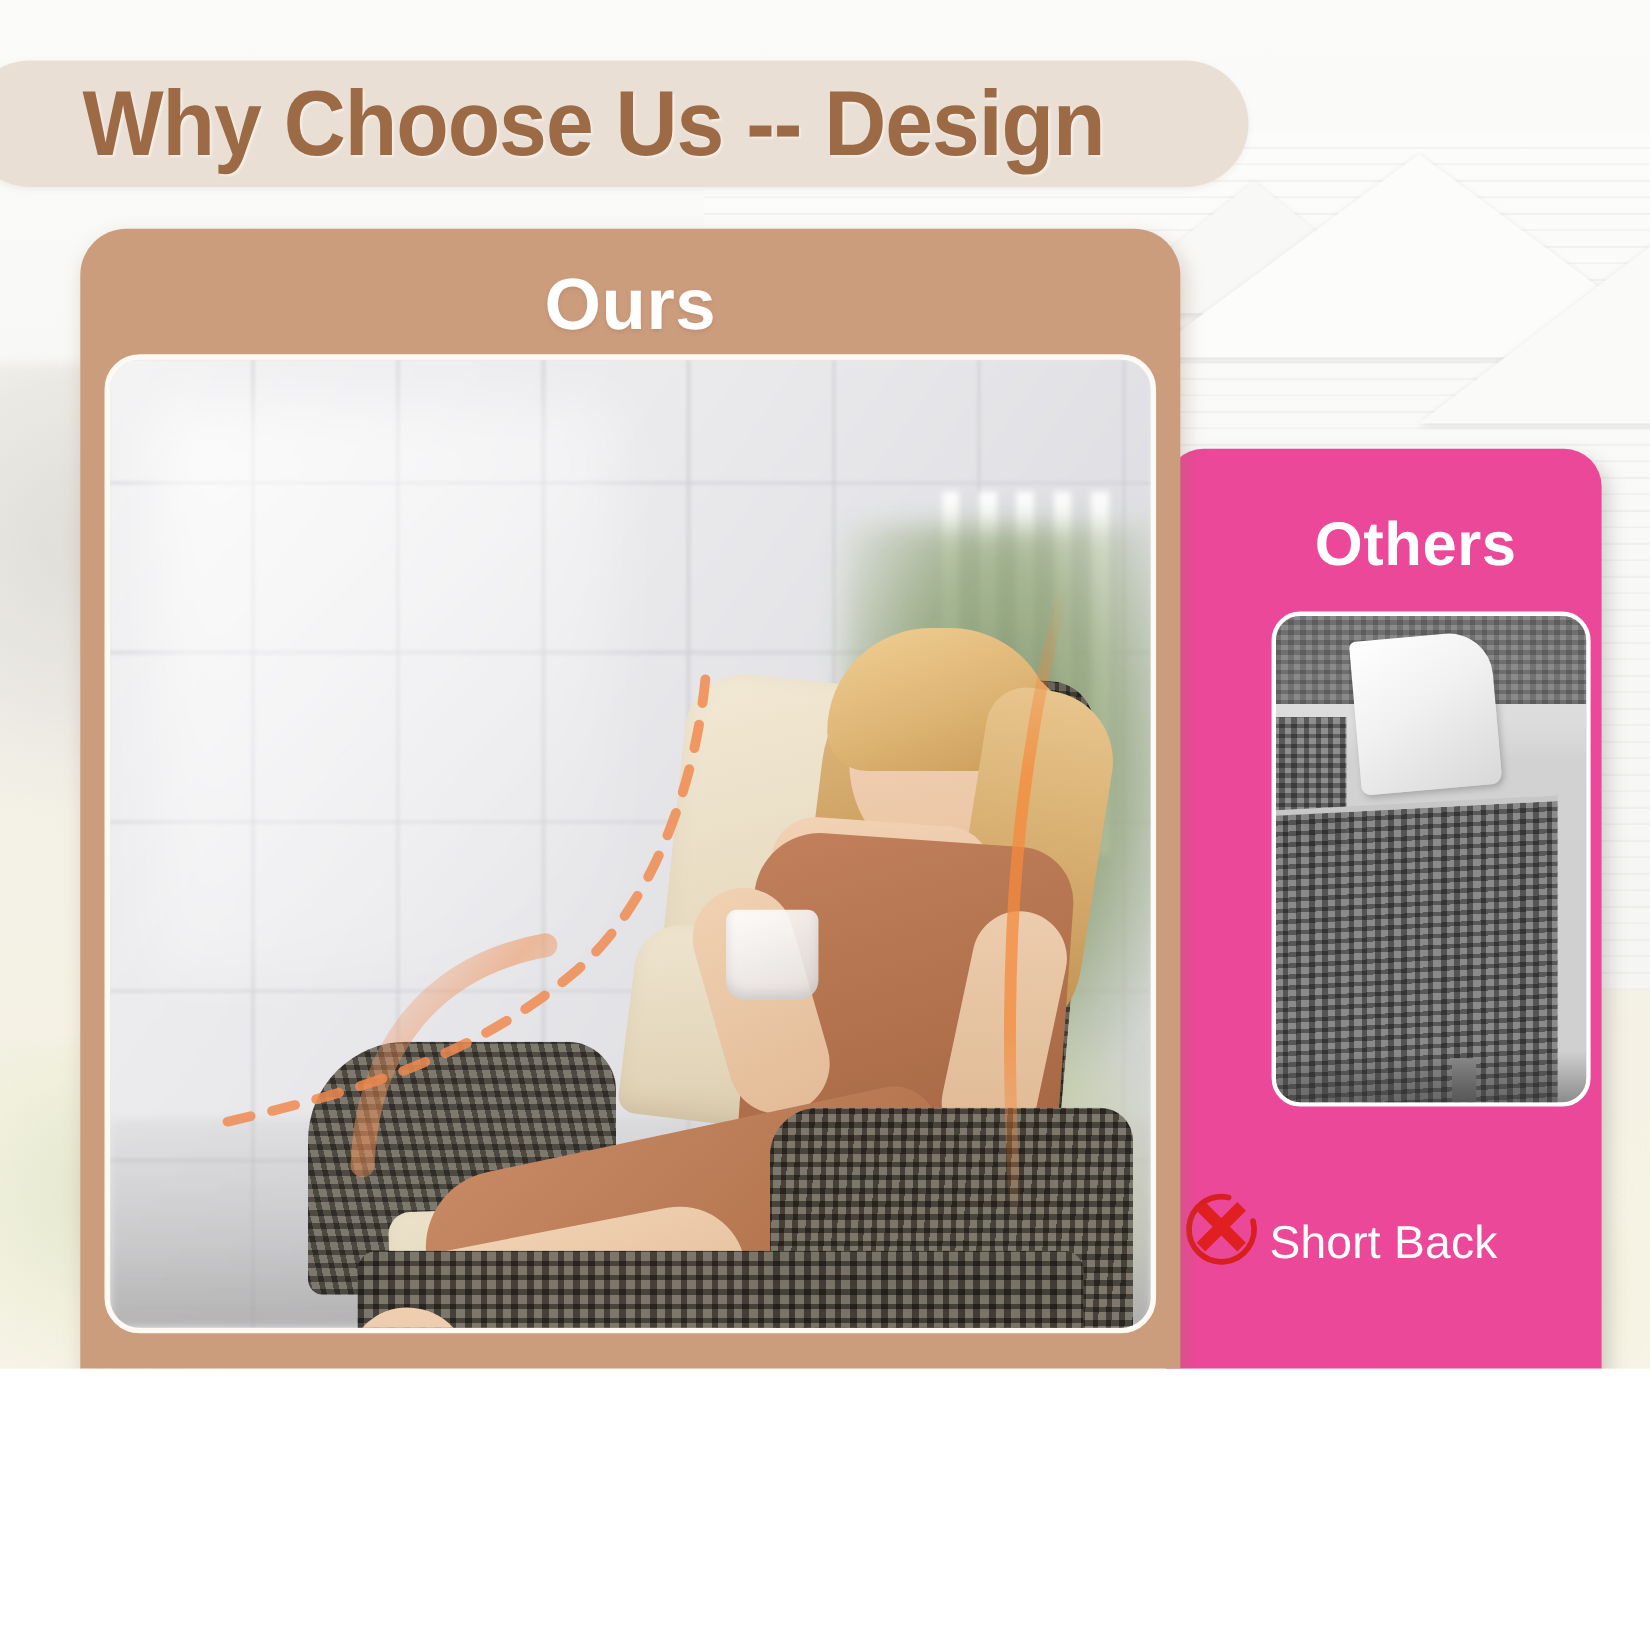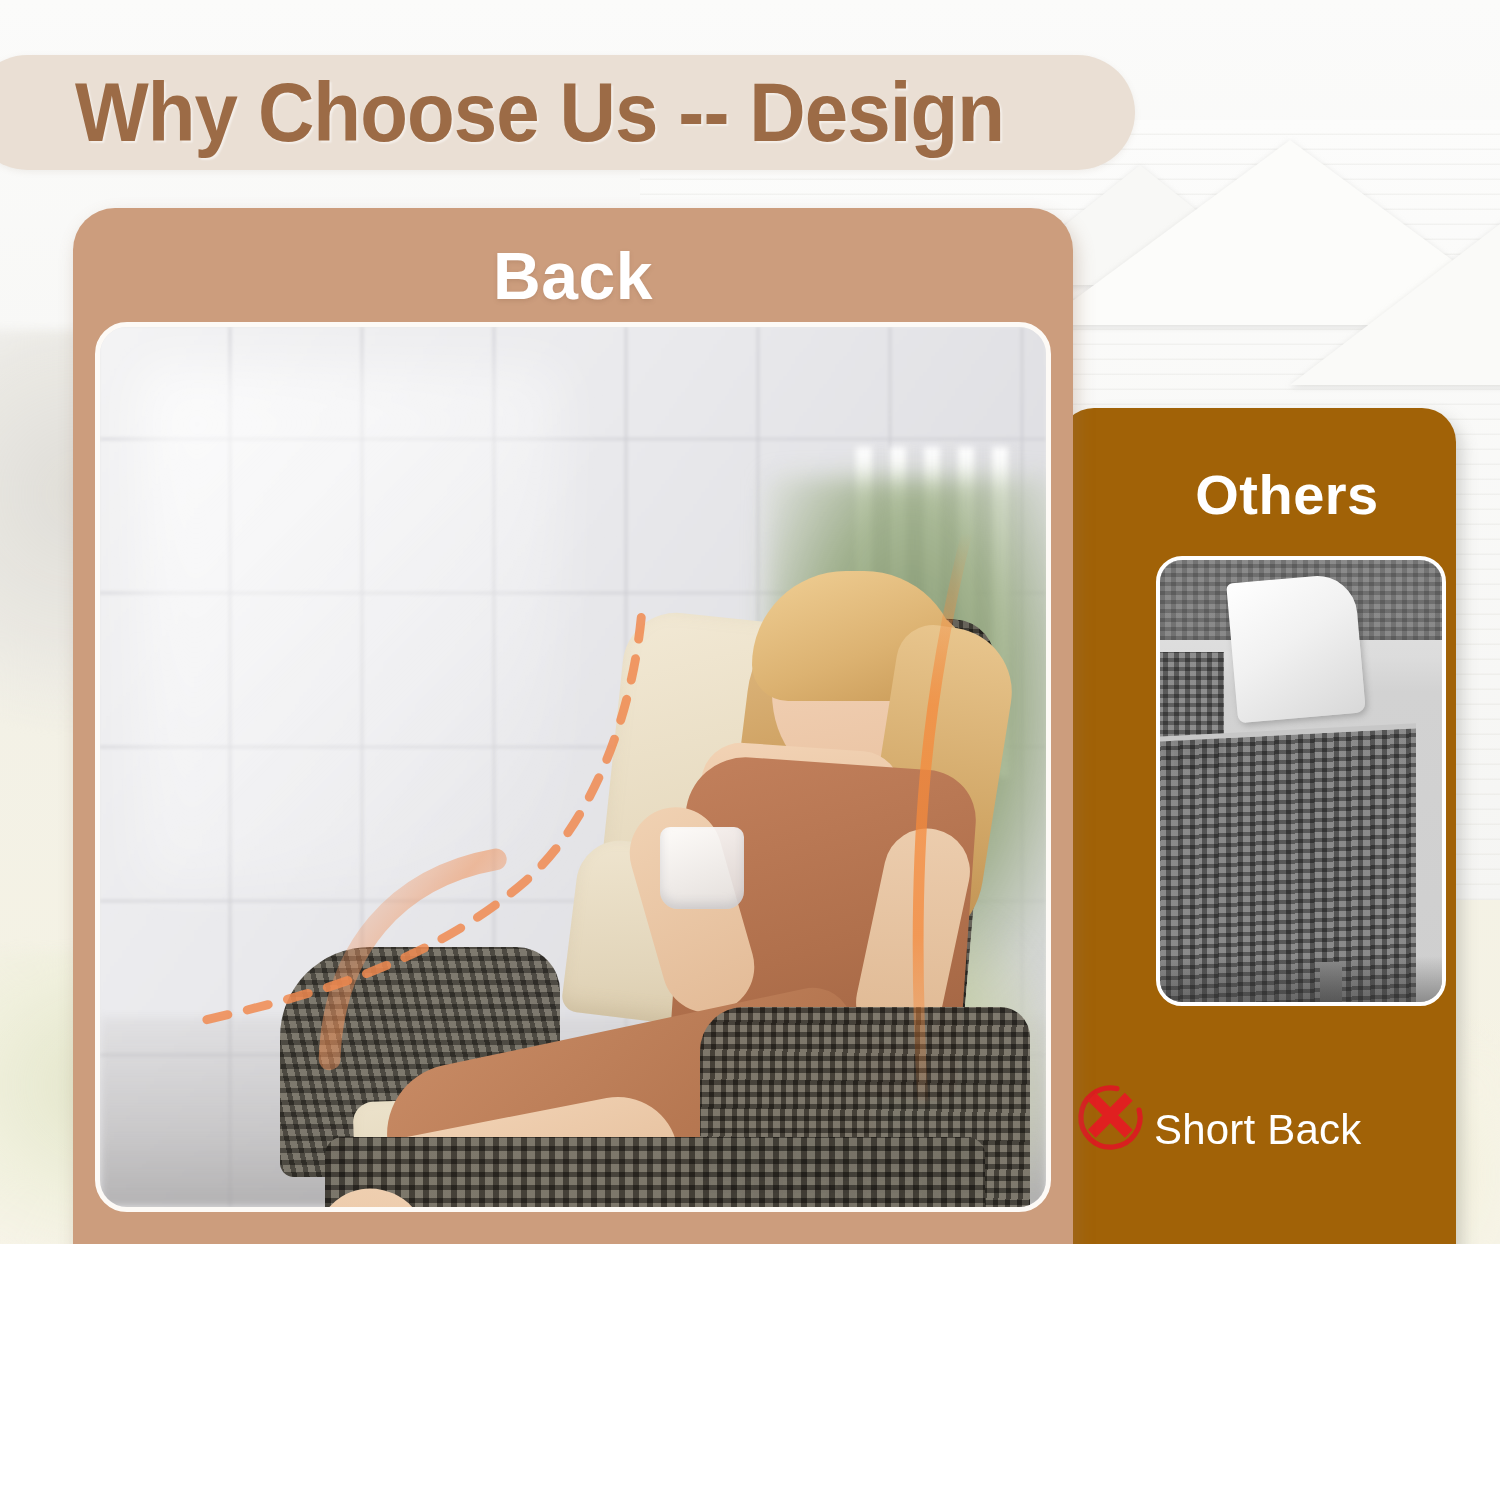--- a/index.html
+++ b/index.html
@@ -100,21 +100,21 @@
     transform:scaleX(.93);
     transform-origin:left center;
     white-space:nowrap;
     text-shadow:2px 2px 2px rgba(255,255,255,.5);
   }
 
   
   #others-panel {
     position:absolute; left:1060px; top:408px;
     width:396px; height:985px;
-    background:#a16207;
+    background:#ec4899;
     border-radius:34px;
     box-shadow:6px 8px 16px rgba(120,118,112,.30);
   }
   #others-title {
     position:absolute; left:0; right:0; top:54px;
     text-align:center;
     font-size:56px; font-weight:bold; color:#ffffff;
     letter-spacing:.5px;
     padding-left:58px;
   }
@@ -479,21 +479,21 @@
         </span>
         <span class="x-label">Short Back</span>
       </div>
 
 
     </div>
   </div>
 
   <div id="ours-panel">
 
-    <div id="ours-title">Back</div>
+    <div id="ours-title">Ours</div>
 
     <div id="ours-photo">
 
       <div class="hp hp-wall"></div>
       <div class="hp hp-sunpatch"></div>
       <div class="hp hp-railing"></div>
       <div class="hp hp-greenery"></div>
       <div class="hp hp-floor"></div>
       <div class="hp hp-greenery2"></div>
 

